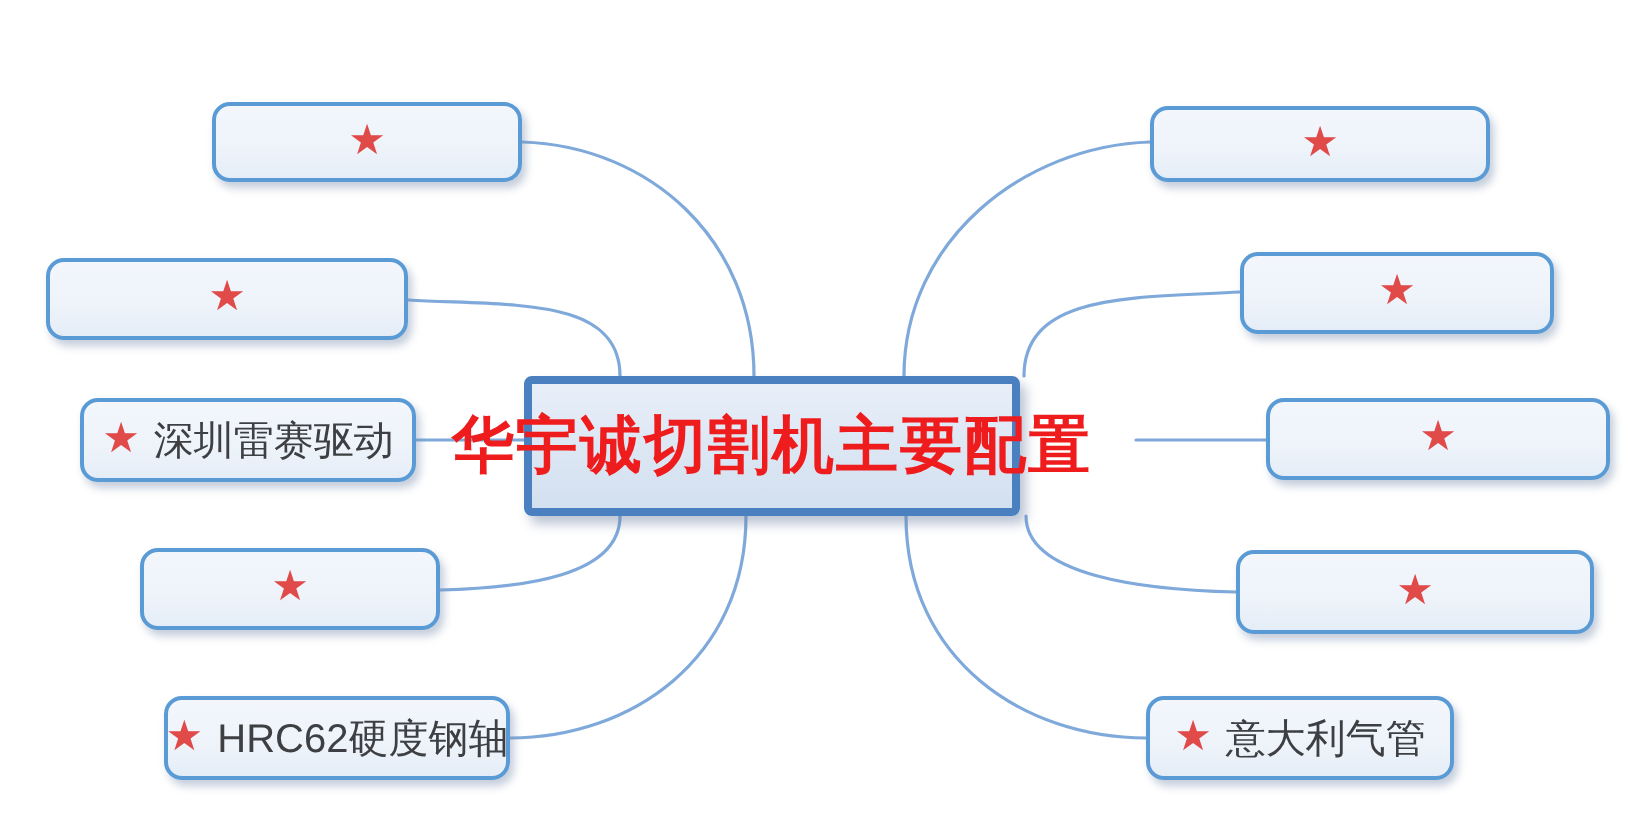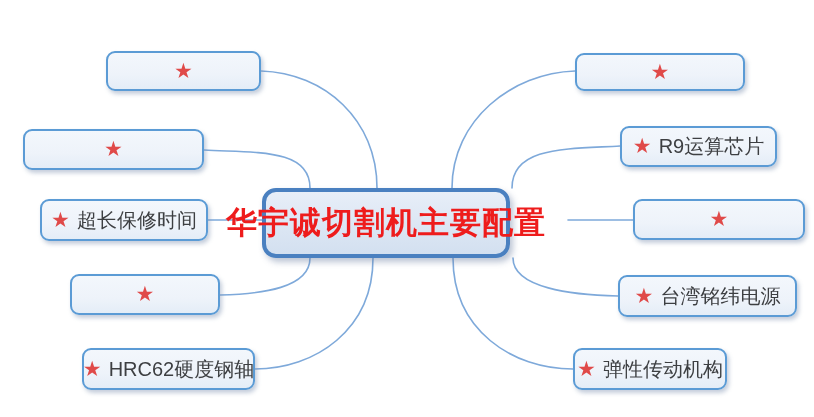--- a/index.html
+++ b/index.html
@@ -43,21 +43,21 @@
     color:var(--star);
     font-size:21px;
     line-height:1;
     transform:translateY(-1px);
   }
   .central{
     position:absolute;
     left:262px;top:188px;width:248px;height:70px;
     display:flex;align-items:center;justify-content:center;
     border:4px solid var(--central-border);
-    border-radius:14px;
+    border-radius:4px;
     background:linear-gradient(180deg,var(--central-fill-top) 0%,var(--central-fill-bottom) 100%);
     box-shadow:3px 4px 6px rgba(105,125,160,.45);
   }
   .central-label{
     color:var(--central-text);
     font-size:31px;
     font-weight:700;
     letter-spacing:1px;
     white-space:nowrap;
   }
@@ -96,42 +96,40 @@
   </div>
 
   <div class="branch n-l1">
     <span class="star">★</span>
   </div>
   <div class="branch n-l2">
     <span class="star">★</span>
   </div>
   <div class="branch n-l3">
     <span class="star">★</span>
-    <span>超长保修时间</span>
+    <span>深圳雷赛驱动</span>
   </div>
   <div class="branch n-l4">
     <span class="star">★</span>
   </div>
   <div class="branch n-l5">
     <span class="star">★</span>
     <span>HRC62硬度钢轴</span>
   </div>
 
   <div class="branch n-r1">
     <span class="star">★</span>
   </div>
   <div class="branch n-r2">
     <span class="star">★</span>
-    <span>R9运算芯片</span>
   </div>
   <div class="branch n-r3">
     <span class="star">★</span>
   </div>
   <div class="branch n-r4">
     <span class="star">★</span>
-    <span>台湾铭纬电源</span>
   </div>
   <div class="branch n-r5">
     <span class="star">★</span>
-    <span>弹性传动机构</span>
+    <span>意大利气管</span>
   </div>
 
 </div>
 
 </body></html>

